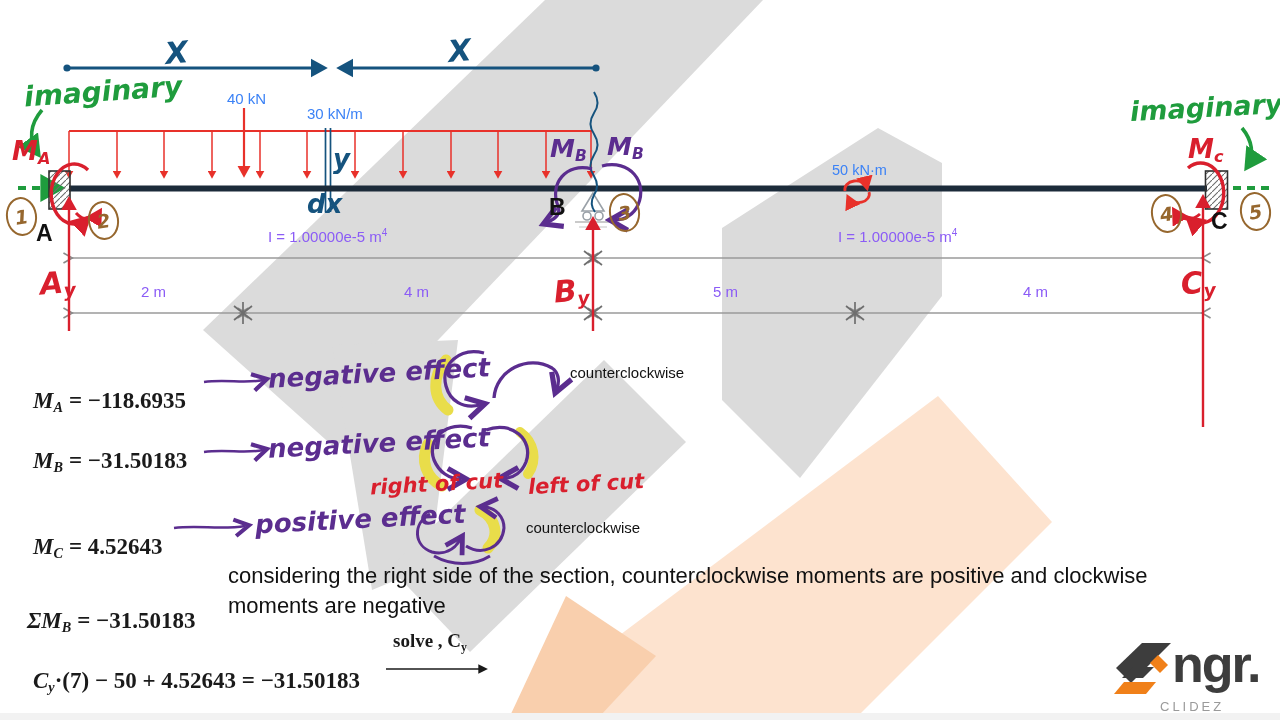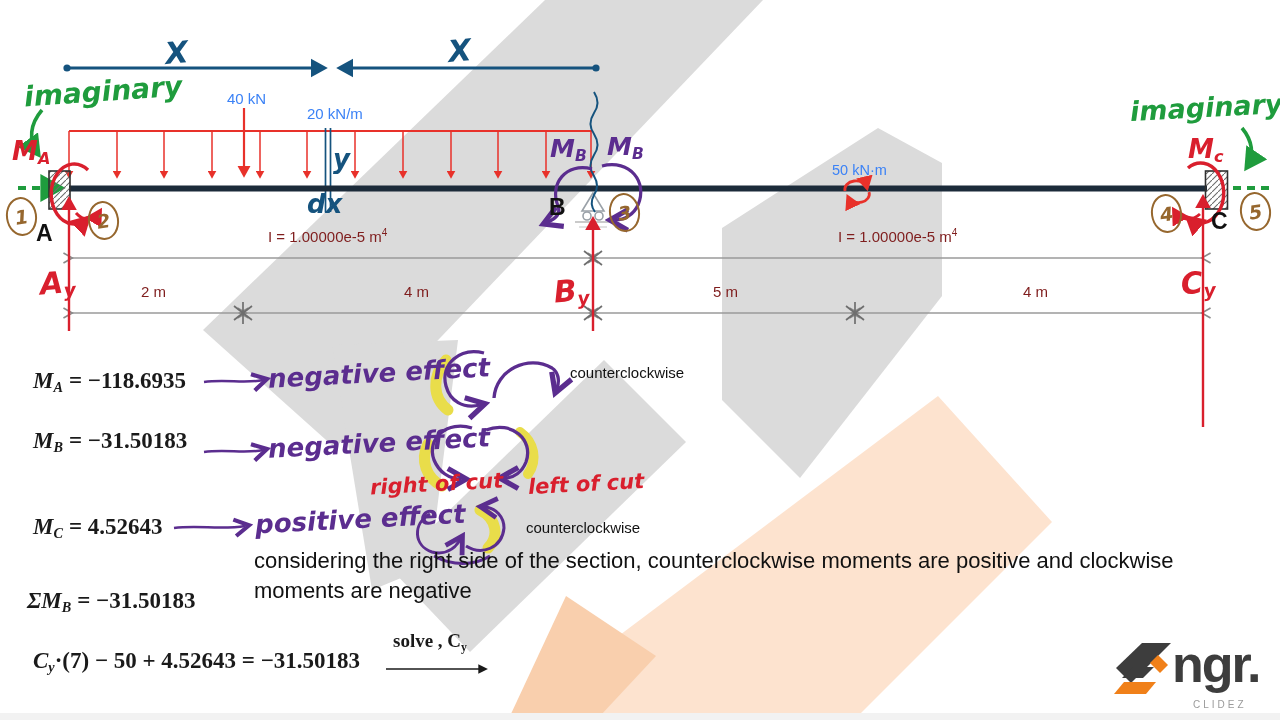--- a/index.html
+++ b/index.html
@@ -6,43 +6,43 @@
   body{width:1280px;height:720px;position:relative;background:#ffffff;overflow:hidden;
        font-family:"Liberation Sans",sans-serif;}
   #stage{position:absolute;inset:0;width:1280px;height:720px;}
   svg.canvas{position:absolute;left:0;top:0;z-index:1;}
   .lbl{position:absolute;z-index:2;white-space:nowrap;line-height:1;}
   .hand{font-family:"DejaVu Sans",sans-serif;font-style:italic;font-weight:700;}
   .hand sub{font-size:0.62em;vertical-align:-0.25em;}
   .red{color:#d91f2d;} .green{color:#1f9c3d;} .blue{color:#15537e;}
   .purple{color:#5b2d8f;}
   .gray-s{color:#3b82f6;font-size:15px;}
-  .dimlab{color:#7f1d1d;font-size:15px;}
+  .dimlab{color:#8b5cf6;font-size:15px;}
   .dimlab sup{font-size:10px;}
   .node{color:#111;font-size:23px;font-weight:600;}
   .circled{position:absolute;z-index:2;width:27px;height:35px;border:2.5px solid #96672e;
            border-radius:50%;display:flex;align-items:center;justify-content:center;
            transform:rotate(-8deg);}
   .circled span{font-family:"DejaVu Sans",sans-serif;font-style:italic;font-weight:700;
            font-size:19px;color:#96672e;}
   .math{position:absolute;z-index:2;font-family:"Liberation Serif",serif;font-weight:700;
-        font-size:23px;color:#1a1a1a;white-space:nowrap;}
+        font-size:23px;color:#1a1a1a;white-space:nowrap;margin-top:20px;}
   .math i{font-style:italic;}
   .math sub{font-size:0.62em;font-style:italic;vertical-align:-0.3em;}
   .math .mrhs{margin-left:6px;}
   .effect{font-size:26px;transform:rotate(-3deg);}
   .note-b{position:absolute;z-index:2;font-weight:400;font-size:15px;color:#111;white-space:nowrap;}
   .cutlab{font-size:21px;transform:rotate(-3deg);}
   .para{position:absolute;z-index:2;font-size:22px;line-height:29.5px;color:#111;width:985px;}
   .solve{position:absolute;z-index:2;font-family:"Liberation Serif",serif;
          font-weight:700;font-size:19px;color:#1a1a1a;}
   .solve sub{font-size:0.62em;vertical-align:-0.3em;}
   .logo-word{position:absolute;z-index:2;font-weight:700;font-size:52px;color:#3d3d3d;
              letter-spacing:-2px;}
-  .logo-cap{position:absolute;z-index:2;font-size:10px;letter-spacing:3px;color:#9a9a9a;margin-left:33px;}
+  .logo-cap{position:absolute;z-index:2;font-size:13px;letter-spacing:3px;color:#9a9a9a;}
 </style>
 </head>
 <body>
 
 <div id="stage">
 
 <svg class="canvas" width="1280" height="720" viewBox="0 0 1280 720">
   <defs>
     <pattern id="hatch" patternUnits="userSpaceOnUse" width="6" height="6">
       <path d="M -1,7 L 7,-1" stroke="#6b6b6b" stroke-width="1.1"></path>
@@ -214,21 +214,21 @@
 <div class="lbl hand red" style="left:12px;top:138px;font-size:26px;">
   <span>M</span><sub>A</sub></div>
 <div class="lbl hand purple" style="left:550px;top:136px;font-size:25px;">
   <span>M</span><sub>B</sub></div>
 <div class="lbl hand purple" style="left:607px;top:134px;font-size:25px;">
   <span>M</span><sub>B</sub></div>
 <div class="lbl hand red" style="left:1188px;top:136px;font-size:26px;text-align:center;">
   <span>M</span><sub>c</sub></div>
 
 <div class="lbl gray-s" style="left:227px;top:91px;">40 kN</div>
-<div class="lbl gray-s" style="left:307px;top:106px;">20 kN/m</div>
+<div class="lbl gray-s" style="left:307px;top:106px;">30 kN/m</div>
 <div class="lbl gray-s" style="left:832px;top:163px;font-size:14.5px;">50 kN·m</div>
 
 <div class="lbl hand blue" style="left:333px;top:146px;font-size:26px;">y</div>
 <div class="lbl hand blue" style="left:307px;top:191px;font-size:26px;">dx</div>
 
 <div class="lbl node" style="left:36px;top:222px;">A</div>
 <div class="lbl node" style="left:549px;top:196px;">B</div>
 <div class="lbl node" style="left:1211px;top:210px;">C</div>
 
 <div class="lbl hand red" style="left:40px;top:268px;font-size:30px;transform:rotate(-5deg);">
@@ -275,21 +275,21 @@
 <div class="lbl hand red cutlab" style="left:370px;top:474px;">right of cut</div>
 <div class="lbl hand red cutlab" style="left:528px;top:474px;">left of cut</div>
 
 <div class="math" style="left:33px;top:514px;">
   <i>M</i><sub>C</sub><span class="mrhs">= 4.52643</span></div>
 <div class="lbl hand purple effect" style="left:255px;top:506px;">positive effect</div>
 <div class="note-b" style="left:526px;top:519px;">counterclockwise</div>
 
 <div class="math" style="left:27px;top:588px;">
   <i>ΣM</i><sub>B</sub><span class="mrhs">= −31.50183</span></div>
-<div class="para" style="left:228px;top:546px;margin-left:26px;">considering the right side of the section, counterclockwise moments are positive and clockwise moments are negative</div>
+<div class="para" style="left:228px;top:561px;">considering the right side of the section, counterclockwise moments are positive and clockwise moments are negative</div>
 
 <div class="math" style="left:33px;top:648px;">
   <i>C</i><sub>y</sub><span>·(7) − 50 + 4.52643 = −31.50183</span></div>
 <div class="solve" style="left:393px;top:630px;">
   <span>solve , C</span><sub>y</sub></div>
 
 <div class="logo-word" style="left:1172px;top:634px;">ngr.</div>
 <div class="logo-cap" style="left:1160px;top:699px;">CLIDEZ</div>
 
 </div>

